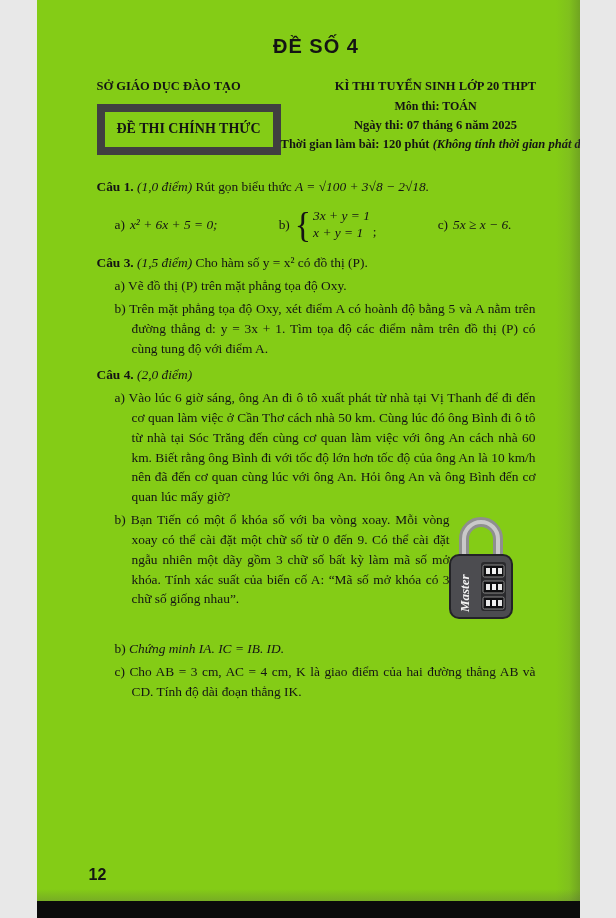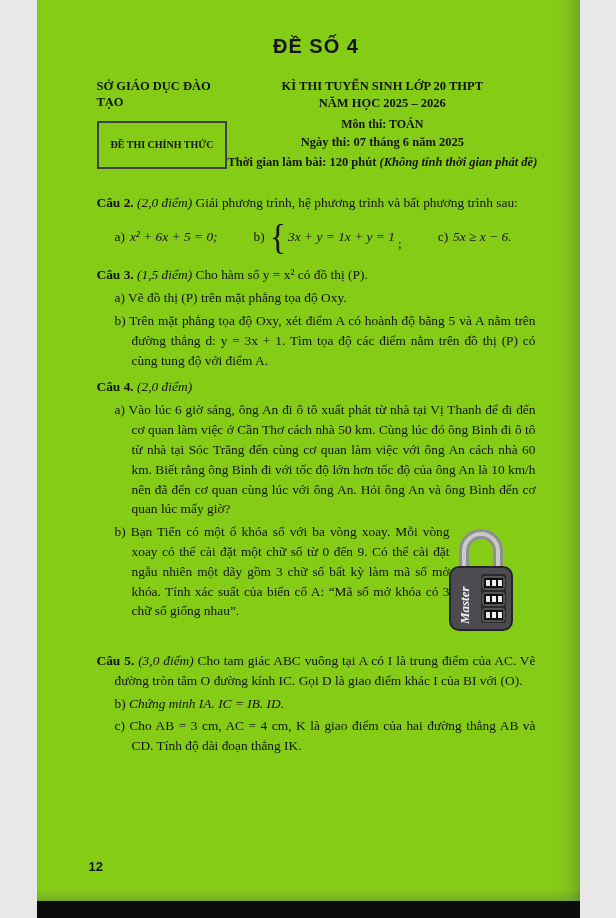--- a/index.html
+++ b/index.html
@@ -29,24 +29,24 @@
   .header{display:flex;align-items:flex-start;}
   .header-left{
     width:205px;
     text-align:left;
     font-weight:bold;
     font-size:12.5px;
     line-height:1.35;
   }
   .official-box{
     display:inline-block;
-    border:2px solid #404040;
-    padding:15px 12px;
+    border:8px solid #404040;
+    padding:8px 12px;
     margin-top:10px;
-    font-size:10px;
+    font-size:14px;
     font-weight:bold;
     white-space:nowrap;
   }
   .header-right{
     flex:1;
     text-align:center;
     font-size:12.5px;
     line-height:1.4;
   }
   .header-right .hb{font-weight:bold;}
@@ -88,37 +88,37 @@
   .system{display:flex;align-items:center;}
   .system .brace{
     font-size:34px;
     font-weight:300;
     line-height:1;
     margin-right:2px;
     transform:scaleY(1.05);
   }
   .system .sys-lines{
     display:flex;
-    flex-direction:row;
+    flex-direction:column;
     line-height:1.25;
   }
   .system .suffix{margin-left:3px;align-self:flex-end;}
   
   .lock-wrap{
     float:right;
     width:76px;
     margin:2px 0 4px 10px;
   }
   
   .page-number{
     position:absolute;
-    left:52px;bottom:44px;
+    left:52px;bottom:34px;
     font-family:"Liberation Sans", sans-serif;
     font-weight:bold;
-    font-size:13px;
+    font-size:16px;
   }
   
   .edge-right{
     position:absolute;top:0;right:0;
     width:24px;height:100%;
     background:linear-gradient(to right, rgba(90,90,90,0) 0%, rgba(90,90,90,0.10) 55%, rgba(60,60,60,0.28) 100%);
     pointer-events:none;
   }
   .edge-bottom-gray{
     position:absolute;left:0;right:0;bottom:17px;height:12px;
@@ -140,36 +140,38 @@
 
     <div class="title">ĐỀ SỐ 4</div>
 
     <div class="header">
       <div class="header-left">
         <div>SỞ GIÁO DỤC ĐÀO TẠO</div>
         <div class="official-box">ĐỀ THI CHÍNH THỨC</div>
       </div>
       <div class="header-right">
         <div class="hb">KÌ THI TUYỂN SINH LỚP 20 THPT</div>
-        <div class="hb">NĂM HỌC 2025 – 2026</div>
         <div class="subject">Môn thi: TOÁN</div>
         <div class="dateline">Ngày thi: 07 tháng 6 năm 2025</div>
         <div class="timeline"><span>Thời gian làm bài: 120 phút </span><span class="note">(Không tính thời gian phát đề)</span></div>
       </div>
     </div>
 
     <div class="body-text">
 
-
-      <div class="q">
-        <p class="q-intro">
-          <span class="q-label">Câu 2.</span>
-          <span class="q-points">(2,0 điểm)</span>
-          <span>Giải phương trình, hệ phương trình và bất phương trình sau:</span>
-        </p>
+      <div class="q">
+        <p class="q-line">
+          <span class="q-label">Câu 1.</span>
+          <span class="q-points">(1,0 điểm)</span>
+          <span>Rút gọn biểu thức</span>
+          <span class="math">A = √100 + 3√8 − 2√18.</span>
+        </p>
+      </div>
+
+      <div class="q">
         <div class="eq-row">
           <span class="eq-cell">
             <span class="marker">a)</span>
             <span class="math">x² + 6x + 5 = 0;</span>
           </span>
           <span class="eq-cell">
             <span class="marker">b)</span>
             <span class="system">
               <span class="brace">{</span>
               <span class="sys-lines">
@@ -232,25 +234,20 @@
               <rect x="55" y="88" width="4" height="6" fill="#e8e8e8"></rect>
               <text transform="translate(26 100) rotate(-90)" font-family="Liberation Serif, serif" font-style="italic" font-weight="bold" font-size="13" fill="#f2f2f2">Master</text>
             </svg>
           </span>
           <span class="marker">b)</span>
           <span>Bạn Tiến có một ổ khóa số với ba vòng xoay. Mỗi vòng xoay có thể cài đặt một chữ số từ 0 đến 9. Có thể cài đặt ngẫu nhiên một dãy gồm 3 chữ số bất kỳ làm mã số mở khóa. Tính xác suất của biến cố A: “Mã số mở khóa có 3 chữ số giống nhau”.</span>
         </div>
       </div>
 
       <div class="q">
-        <p class="q-intro">
-          <span class="q-label">Câu 5.</span>
-          <span class="q-points">(3,0 điểm)</span>
-          <span>Cho tam giác ABC vuông tại A có I là trung điểm của AC. Vẽ đường tròn tâm O đường kính IC. Gọi D là giao điểm khác I của BI với (O).</span>
-        </p>
         <p class="q-item">
           <span class="marker">b)</span>
           <span class="math">Chứng minh IA. IC = IB. ID.</span>
         </p>
         <p class="q-item">
           <span class="marker">c)</span>
           <span>Cho AB = 3 cm, AC = 4 cm, K là giao điểm của hai đường thẳng AB và CD. Tính độ dài đoạn thẳng IK.</span>
         </p>
       </div>
 

